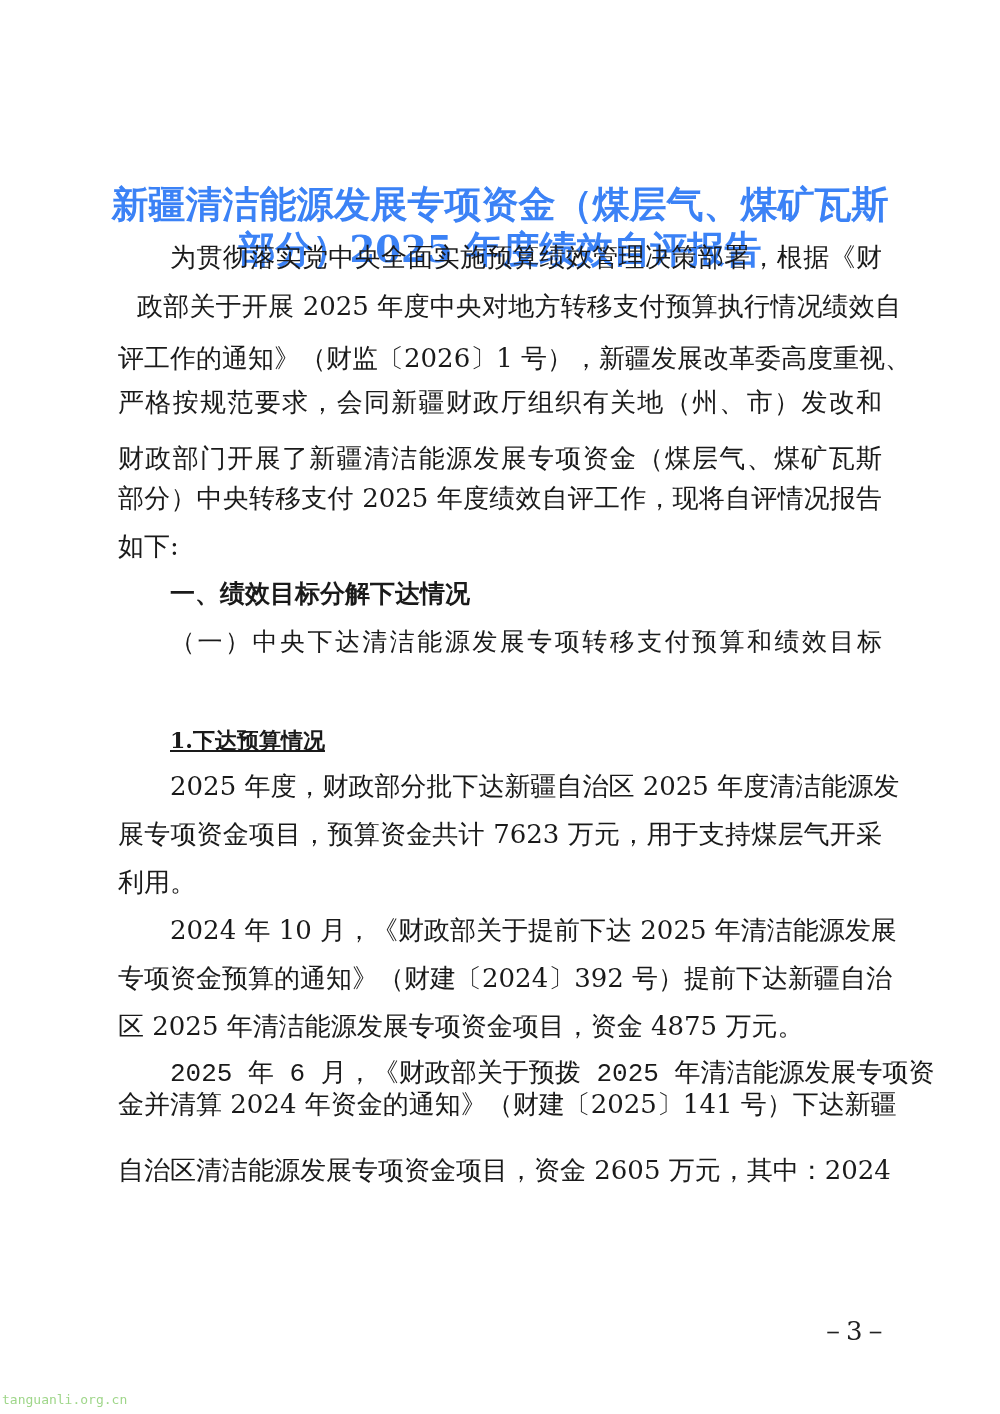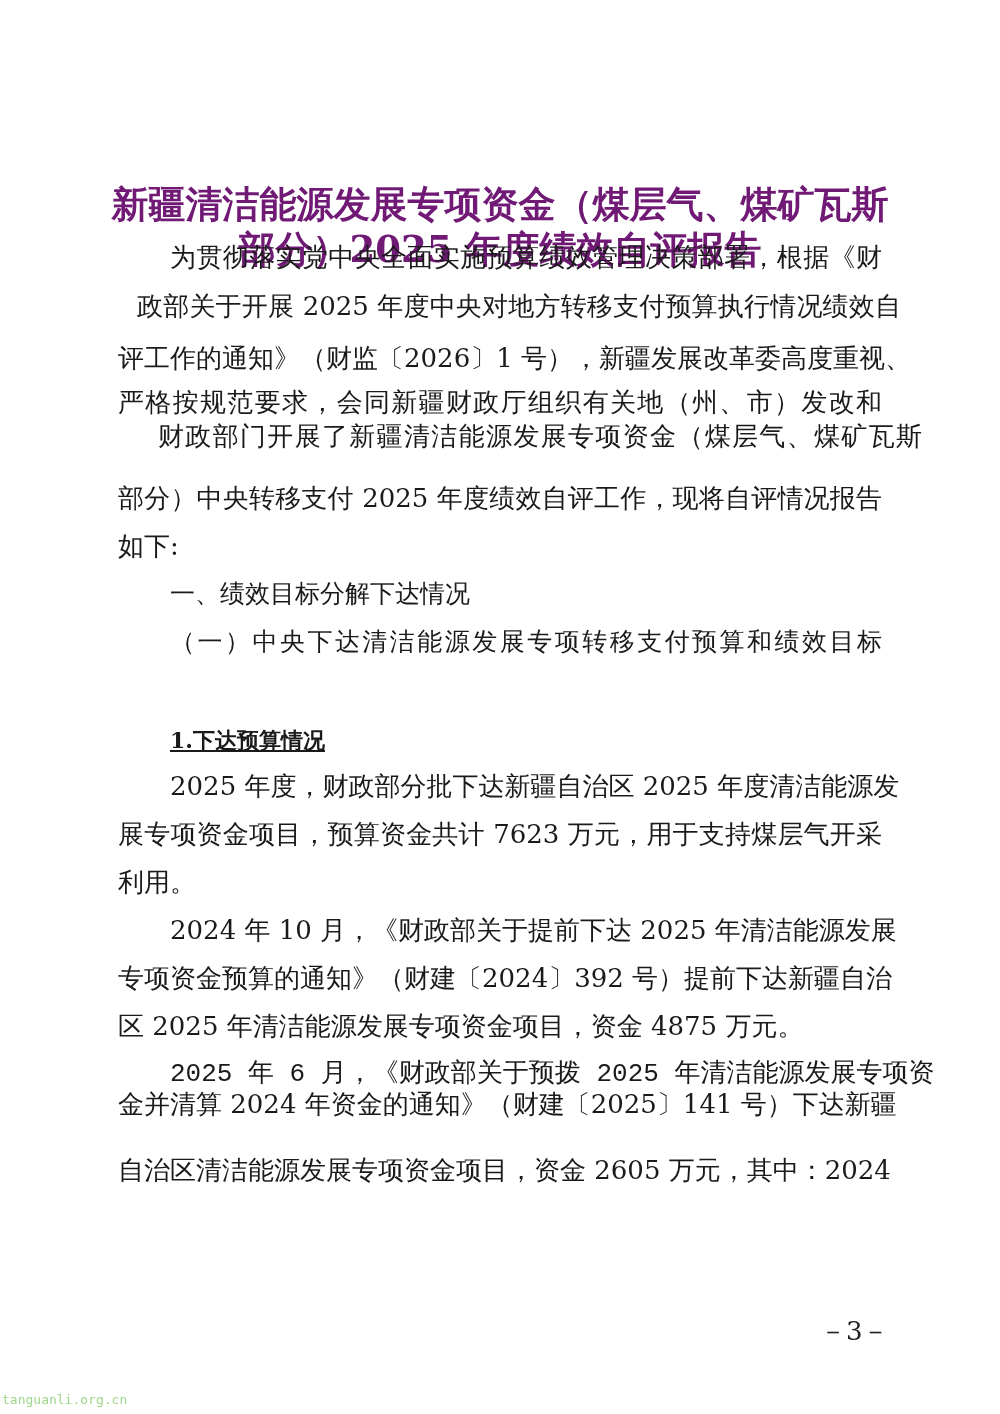--- a/index.html
+++ b/index.html
@@ -24,40 +24,40 @@
     .title {
       position: absolute;
       left: 100px;
       width: 800px;
       text-align: center;
       font-family: "DejaVu Serif", "Liberation Serif", serif;
       font-weight: bold;
       font-size: 37px;
       letter-spacing: 0px;
       white-space: nowrap;
-      color: #701a75;
+      color: #3b82f6;
     }
     .title.l1 { top: 180px; }
     .title.l2 { top: 225px; }
     .line {
       position: absolute;
       left: 118px;
       width: 764px;
       font-size: 26px;
       line-height: 32px;
       white-space: nowrap;
       text-align: justify;
       text-align-last: justify;
       color: #1a1a1a;
     }
     .line.last { text-align-last: left; }
     .indent { left: 170px; width: 712px; }
     .h1 {
       font-family: "DejaVu Sans", "Liberation Sans", sans-serif;
-      font-weight: normal;
+      font-weight: bold;
       font-size: 25px;
       text-align-last: left;
     }
     .h2 {
       font-family: "DejaVu Sans", "Liberation Sans", sans-serif;
       font-size: 25px;
     }
     .h3 {
       font-weight: bold;
       font-size: 22px;
@@ -87,21 +87,21 @@
 
 <div class="page">
 
   <div class="title l1">新疆清洁能源发展专项资金（煤层气、煤矿瓦斯</div>
   <div class="title l2">部分）2025 年度绩效自评报告</div>
 
   <div class="line indent" style="top:248px; top:241px;">为贯彻落实党中央全面实施预算绩效管理决策部署，根据《财</div>
   <div class="line" style="top:290px;margin-left:19px;">政部关于开展 2025 年度中央对地方转移支付预算执行情况绩效自</div>
   <div class="line" style="top:342px;">评工作的通知》（财监〔2026〕1 号），新疆发展改革委高度重视、</div>
   <div class="line" style="top:386px;">严格按规范要求，会同新疆财政厅组织有关地（州、市）发改和</div>
-  <div class="line" style="top:420px;margin-left:40px;">财政部门开展了新疆清洁能源发展专项资金（煤层气、煤矿瓦斯</div>
+  <div class="line" style="top:442px;">财政部门开展了新疆清洁能源发展专项资金（煤层气、煤矿瓦斯</div>
   <div class="line" style="top:482px;">部分）中央转移支付 2025 年度绩效自评工作，现将自评情况报告</div>
   <div class="line last" style="top:530px;">如下:</div>
 
   <div class="line indent h1" style="top:578px;">一、绩效目标分解下达情况</div>
 
   <div class="line indent h2" style="top:626px;">（一）中央下达清洁能源发展专项转移支付预算和绩效目标</div>
 
   <div class="line indent h3" style="top:724px;">1.下达预算情况</div>
 
   <div class="line indent" style="top:770px;">2025 年度，财政部分批下达新疆自治区 2025 年度清洁能源发</div>

